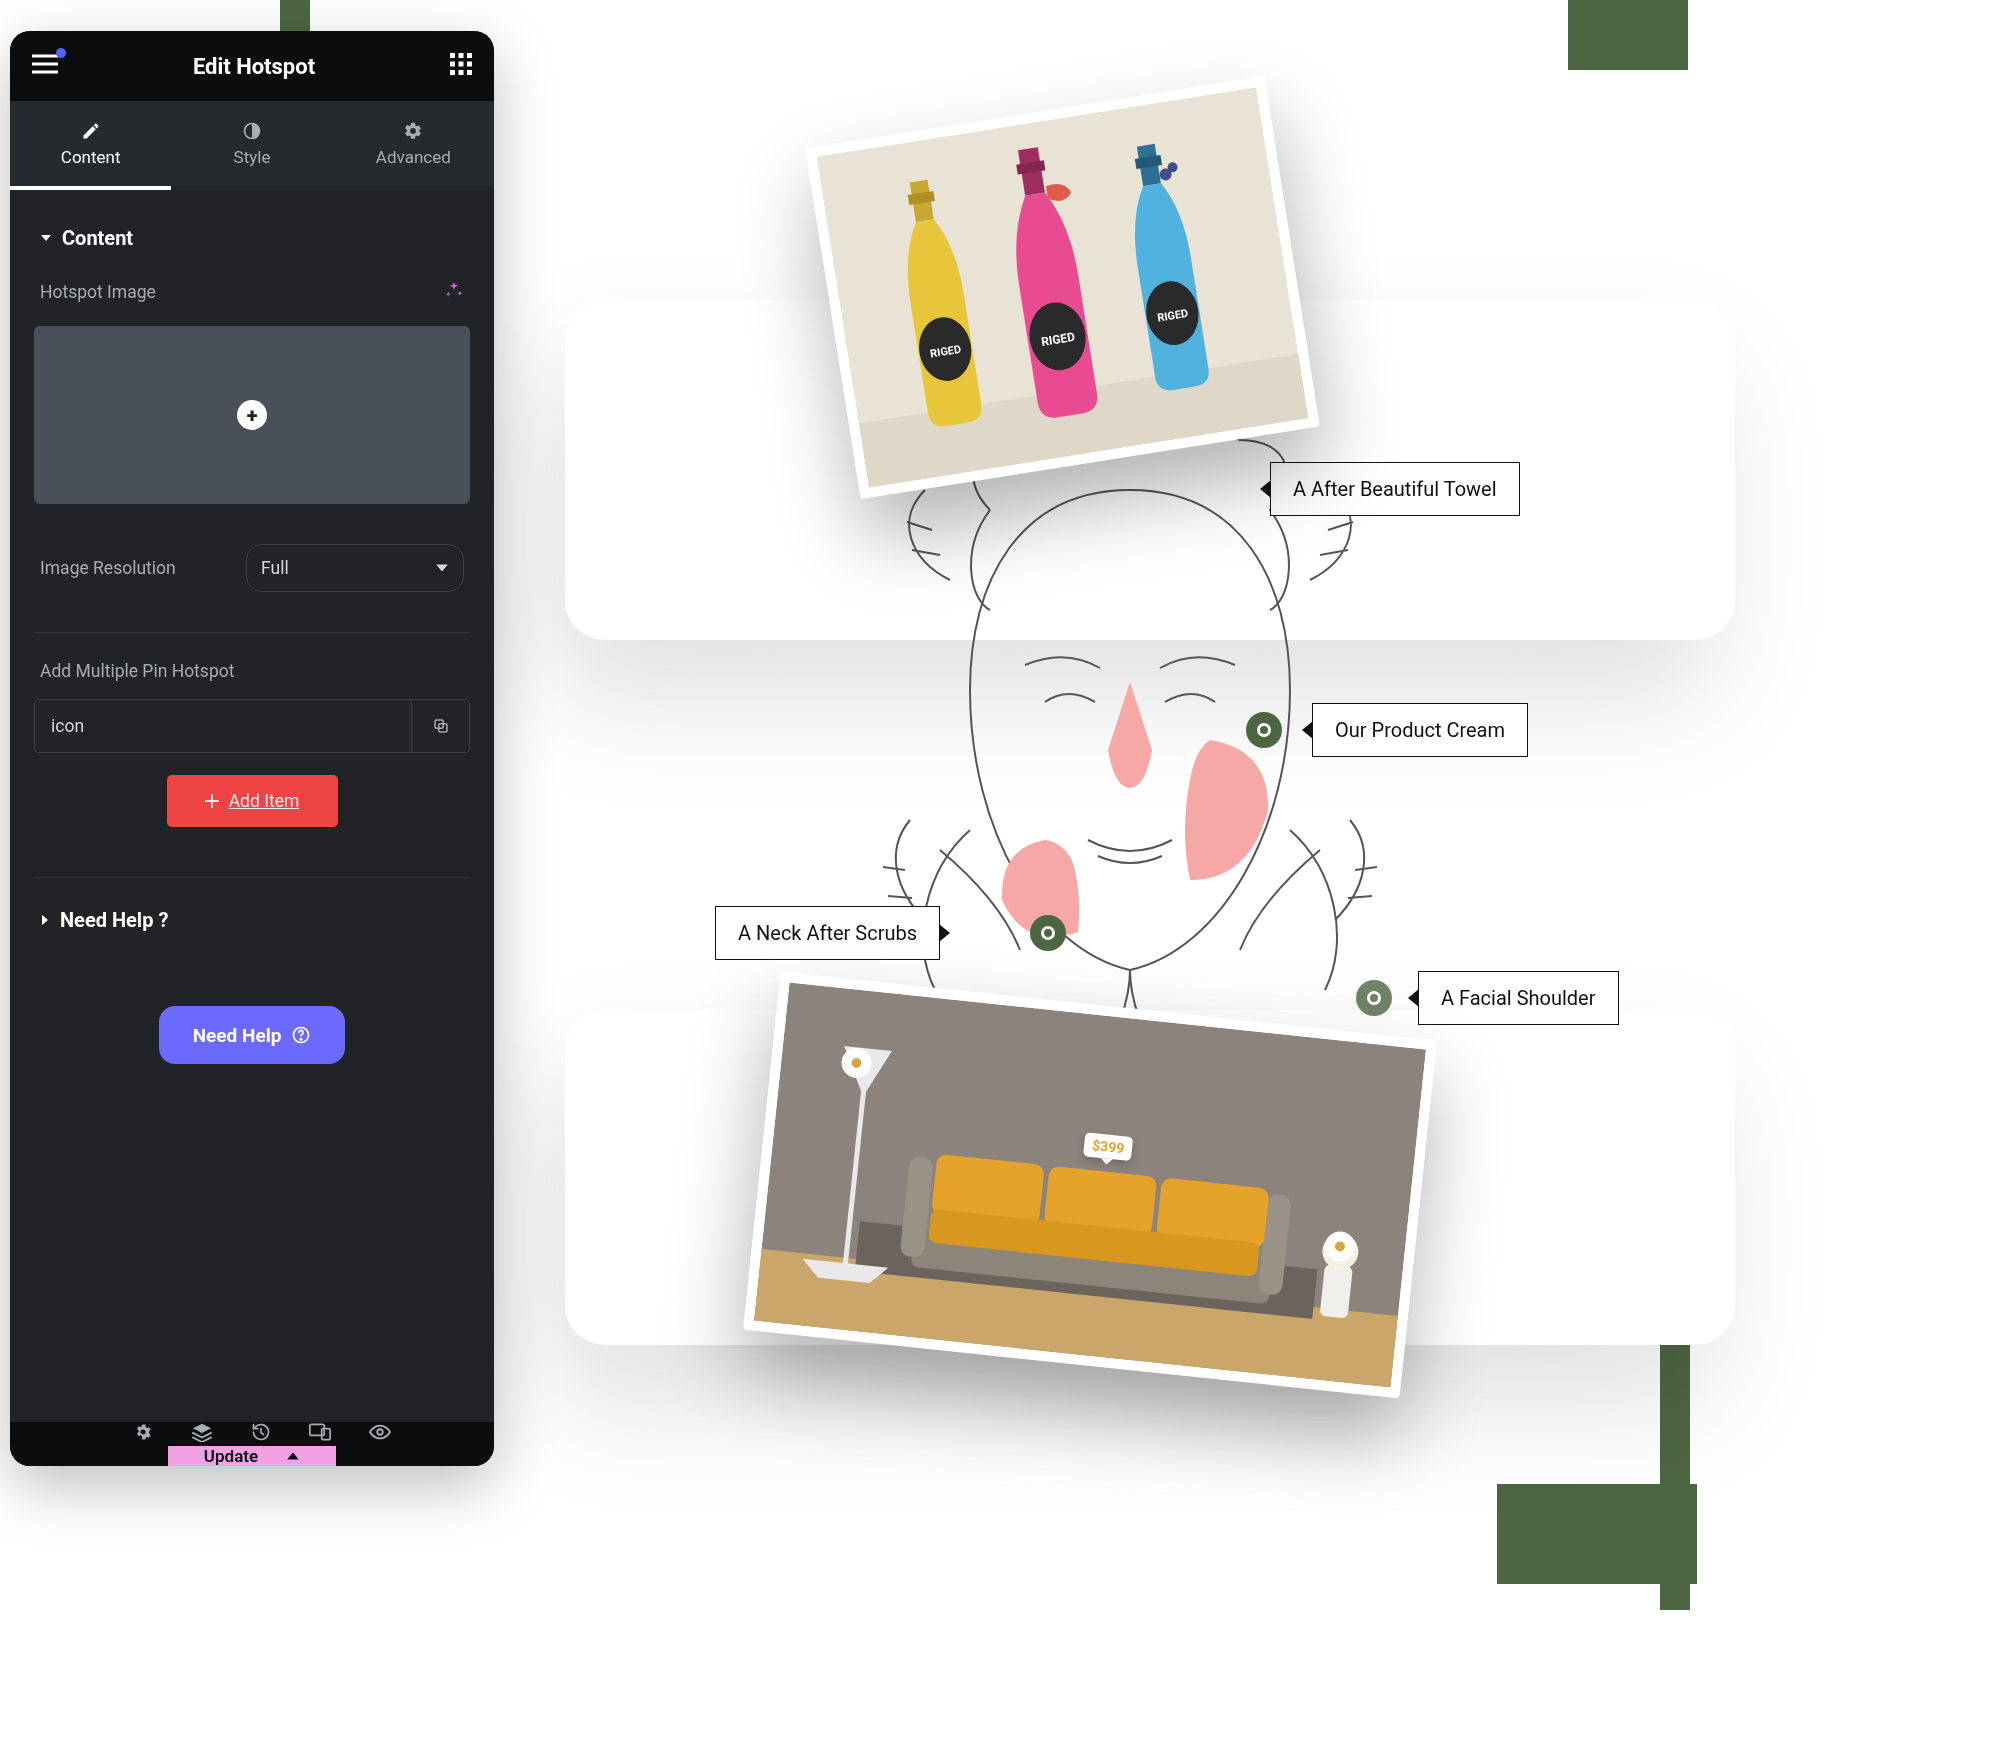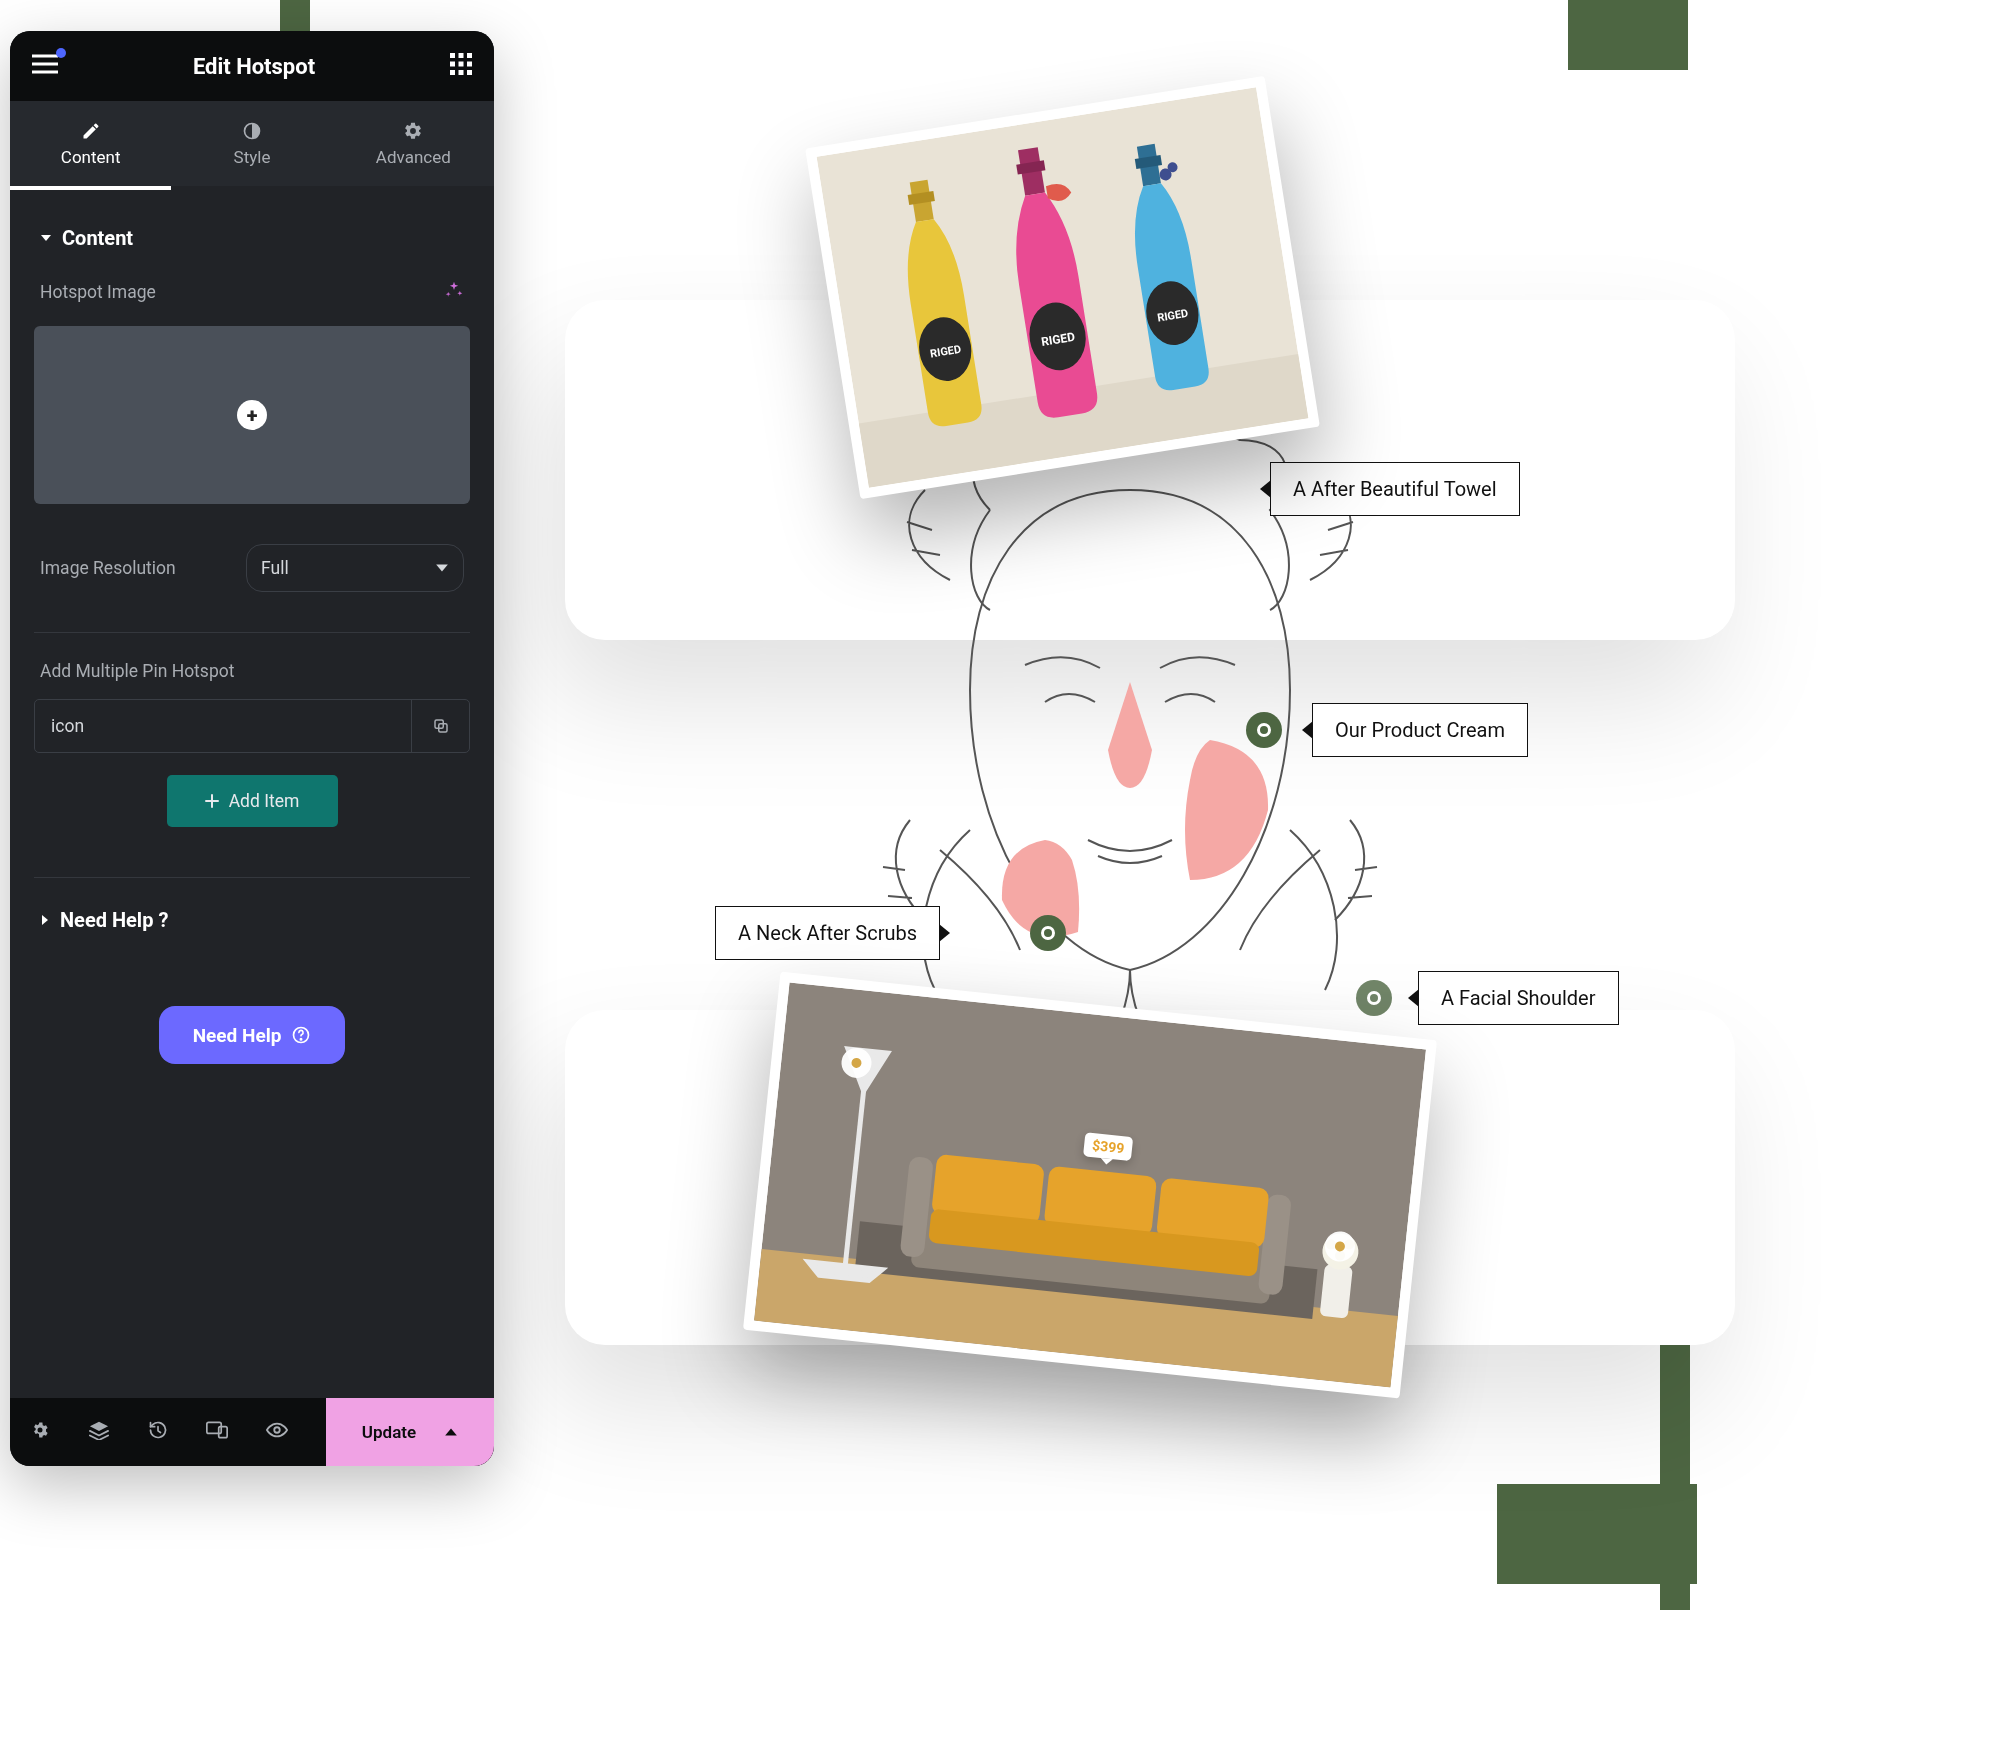--- a/index.html
+++ b/index.html
@@ -56,25 +56,25 @@
 .circle-plus { width:30px; height:30px; background:#fff; border-radius:50%; display:flex; align-items:center; justify-content:center; color:#222; font-weight:900; font-size:20px; }
 
 .select { display:flex; align-items:center; justify-content:space-between; border:1px solid #3a3e45; border-radius:16px; height:48px; padding:0 14px; width:218px; color:#d5d8dc; font-size:17.5px; }
 
 .divider { height:1px; background:#34373d; margin:28px 0 16px; }
 
 .repeater-item { display:flex; align-items:center; border:1px solid #3a3e45; border-radius:5px; height:54px; overflow:hidden; }
 .repeater-item .txt { flex:1; padding:0 16px; font-size:17.5px; color:#d5d8dc; }
 .repeater-item .copy { width:58px; height:100%; border-left:1px solid #3a3e45; display:flex; align-items:center; justify-content:center; color:#a9adb3; }
 
-.add-item { margin:22px auto 0; width:171px; height:52px; background:#0f766e; border-radius:5px; display:flex; align-items:center; justify-content:center; gap:10px; font-size:17.5px; color:#e7e9ed; }
+.add-item { margin:22px auto 0; width:171px; height:52px; background:#ef4444; border-radius:5px; display:flex; align-items:center; justify-content:center; gap:10px; font-size:17.5px; color:#e7e9ed;text-decoration:underline; }
 
 .need-help-btn { margin:56px auto 0; width:186px; height:58px; background:#6c69ff; border-radius:16px; color:#fff; display:flex; align-items:center; justify-content:center; gap:10px; font-size:19px; font-weight:700; }
 
-.footer { position:absolute; left:0; right:0; bottom:0; height:68px; background:#0c0d0e; display:flex; align-items:center; }
+.footer { position:absolute; left:0; right:0; bottom:0; height:44px; background:#0c0d0e; display:flex; align-items:center;flex-direction:column; }
 .footer .icons { display:flex; gap:38px; padding-left:20px; flex:1; color:#a9adb3; align-items:center; }
 .footer .update { width:168px; height:100%; background:#f0a2e4; color:#0c0d0e; display:flex; align-items:center; justify-content:center; gap:10px; font-size:17px; font-weight:600; border-top-right-radius:0; }
 .panel, .panel * svg { stroke-linecap:round; stroke-linejoin:round; }
 
 
 .face-wrap { position:absolute; left:840px; top:410px; width:580px; height:700px; }
 .face-wrap svg { width:100%; height:100%; }
 
 
 .pin { position:absolute; width:36px; height:36px; background:#4d6642; border-radius:50%; display:flex; align-items:center; justify-content:center; }

